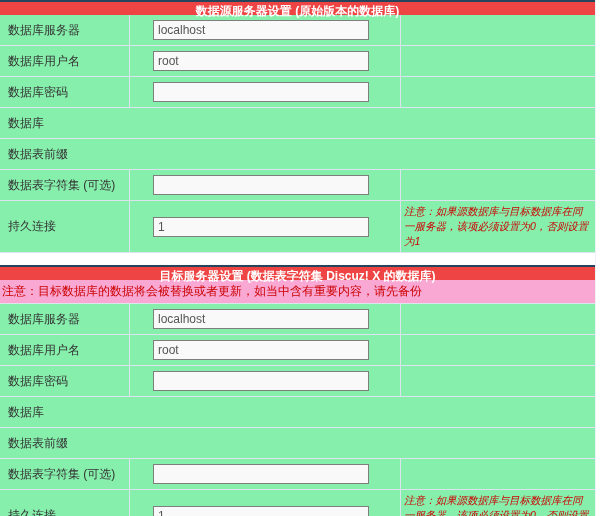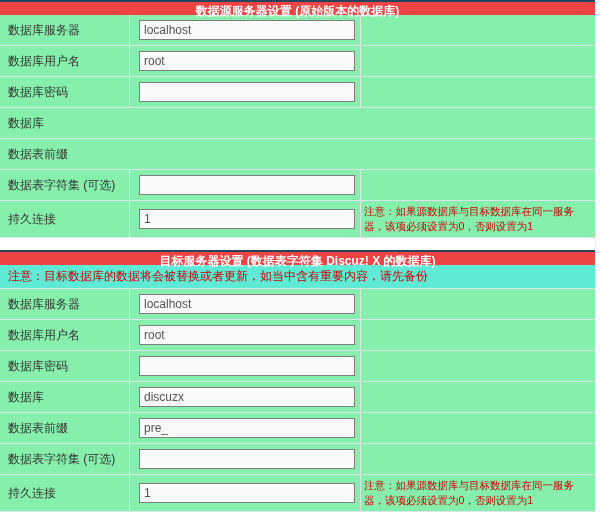--- a/index.html
+++ b/index.html
@@ -21,58 +21,59 @@
     color: #ffffff;
     font-size: 12px;
     font-weight: bold;
     text-align: center;
     line-height: 19px;
   }
   .warning-row {
     min-height: 24px;
     display: flex;
     align-items: center;
-    padding-left: 8px;
+    padding-left: 2px;
     font-size: 12px;
     color: #cc0000;
-    background: #5eead4;
+    background: #f9a8d4;
     border-bottom: 1px solid #dce5ee;
   }
   .row {
     display: flex;
     align-items: stretch;
     min-height: 31px;
     background: #86efac;
     border-bottom: 1px solid #dce5ee;
   }
   .row.tall { min-height: 36px; }
   .cell-label {
     width: 129px;
     padding-left: 8px;
     font-size: 12px;
     color: #333333;
     display: flex;
     align-items: center;
   }
   .cell-input {
-    width: 232px;
-    padding-left: 9px;
+    width: 272px;
+    padding-left: 23px;
     border-left: 1px solid #dce5ee;
     border-right: 1px solid #dce5ee;
     display: flex;
     align-items: center;
   }
   .cell-note {
     flex: 1;
     padding: 3px 6px 3px 3px;
     font-size: 10.5px;
     color: #cc0000;
     line-height: 15px;
     display: flex;
     align-items: center;
+    font-style: italic;
   }
   input.txt {
     width: 216px;
     height: 20px;
     border: 1px solid #7e7e7e;
     background: #f9f9f9;
     font-size: 12px;
     color: #555555;
     padding: 1px 4px;
     font-family: "Liberation Sans", "DejaVu Sans", sans-serif;
@@ -165,31 +166,25 @@
     <div class="row">
       <div class="cell-label">数据库密码</div>
       <div class="cell-input">
         <input class="txt" type="text" value="" style="">
       </div>
       <div class="cell-note"></div>
     </div>
 
     <div class="row">
       <div class="cell-label">数据库</div>
-      <div class="cell-input">
-        <input class="txt" type="text" value="discuzx" style="">
-      </div>
       <div class="cell-note"></div>
     </div>
 
     <div class="row">
       <div class="cell-label">数据表前缀</div>
-      <div class="cell-input">
-        <input class="txt" type="text" value="pre_" style="">
-      </div>
       <div class="cell-note"></div>
     </div>
 
     <div class="row">
       <div class="cell-label">数据表字符集 (可选)</div>
       <div class="cell-input">
         <input class="txt" type="text" value="" style="">
       </div>
       <div class="cell-note"></div>
     </div>

